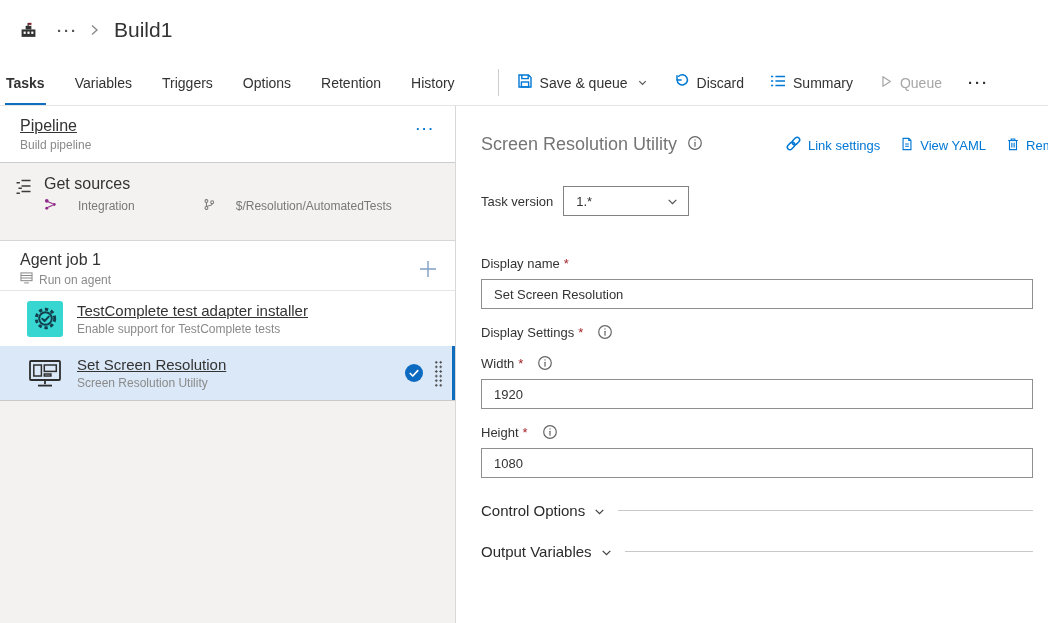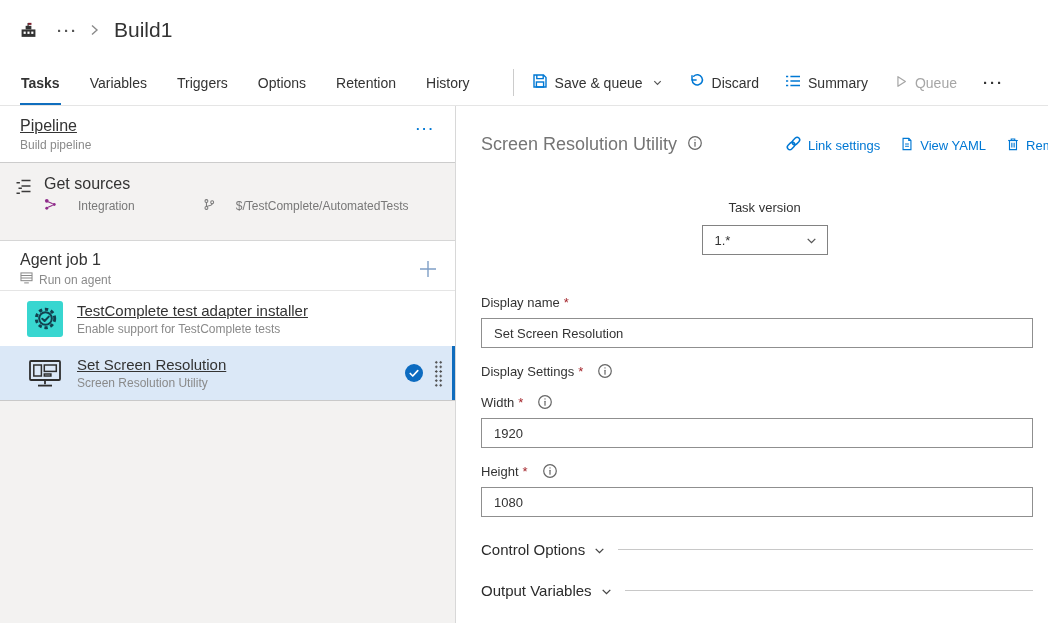--- a/index.html
+++ b/index.html
@@ -8,21 +8,21 @@
   .app { width:1048px; height:623px; display:flex; flex-direction:column; }
 
   
   .top-header { height:60px; display:flex; align-items:center; padding-left:20px; flex:0 0 auto; }
   .proj-icon { display:inline-flex; margin-right:20px; }
   .hdr-ellipsis { color:#555; font-size:15px; font-weight:700; letter-spacing:2px; cursor:pointer; margin-right:10px; line-height:1; }
   .crumb-chev { display:inline-flex; margin-right:14px; }
   .build-title { font-size:21px; color:#333; font-weight:400; }
 
   
-  .cmd-row { height:46px; display:flex; align-items:stretch; border-bottom:1px solid #e5e5e5; padding-left:20px; flex:0 0 auto; }
+  .cmd-row { height:46px; display:flex; align-items:stretch; border-bottom:1px solid #e5e5e5; padding-left:5px; flex:0 0 auto; }
   .tabs { display:flex; align-items:stretch; }
   .tab { display:flex; align-items:center; margin-right:28px; font-size:14px; color:#333; cursor:pointer; padding:0 1px; }
   .tab.active { font-weight:700; box-shadow:inset 0 -2px 0 #106ebe; }
   .tb-divider { width:1px; background:#ccc; margin:9px 18px 9px 14px; }
   .toolbar { display:flex; align-items:center; }
   .tb-btn { display:flex; align-items:center; gap:7px; font-size:14px; color:#333; margin-right:26px; cursor:pointer; white-space:nowrap; }
   .tb-btn .chev { margin-left:2px; display:inline-flex; }
   .tb-btn.disabled { color:#a6a6a6; cursor:default;text-align:center; }
   .tb-more { font-size:15px; font-weight:700; letter-spacing:2px; color:#333; cursor:pointer; }
 
@@ -62,21 +62,21 @@
     background-size:4.5px 4.6px; }
 
   
   .right-panel { flex:1; background:#fff; position:relative; overflow:hidden; padding:28px 0 0 25px; }
   .rp-header { position:relative; height:26px; }
   .rp-title-wrap { display:flex; align-items:center; gap:10px; }
   .rp-title { font-size:18px; color:#757575; }
   .rp-links { position:absolute; left:304px; top:1px; display:flex; gap:20px; white-space:nowrap; }
   .rp-link { display:flex; align-items:center; gap:6px; color:#0078d4; font-size:13px; cursor:pointer; }
 
-  .tv-row { margin-top:40px; display:flex; align-items:center; gap:10px;flex-direction:column; }
+  .tv-row { margin-top:26px; display:flex; align-items:center; gap:10px; }
   .tv-label { font-size:13px; color:#333; }
   .selectbox { height:30px; border:1px solid #828282; display:flex; align-items:center; justify-content:space-between; padding:0 9px 0 12px; background:#fff; cursor:pointer; font-size:13px; color:#333; }
   .tv-select { width:126px; }
 
   .form { margin-top:40px; }
   .field { margin-bottom:15px; }
   .label-row { display:flex; align-items:center; margin-bottom:8px; font-size:13px; color:#333; }
   .req { color:#a4262c; margin-left:4px; }
   .label-row .info { margin-left:14px; display:inline-flex; }
   .txt-input { width:552px; height:30px; border:1px solid #8f8f8f; padding:0 12px; font-size:13px; color:#333; font-family:"Liberation Sans", sans-serif; background:#fff; }
@@ -205,21 +205,21 @@
               <span>Integration</span>
               <span class="spacer"></span>
               <span>
                 <svg width="12" height="13" viewBox="0 0 14 14" fill="none" stroke="#787878" stroke-width="1.2">
                   <circle cx="4" cy="3" r="1.7"></circle>
                     <circle cx="4" cy="11" r="1.7"></circle>
                     <circle cx="10.7" cy="4.3" r="1.7"></circle>
                   <path d="M4 4.8v4.4M10.7 6.1c0 2.6-4.4 2-6.2 3.2"></path>
                 </svg>
               </span>
-              <span>$/TestComplete/AutomatedTests</span>
+              <span>$/Resolution/AutomatedTests</span>
             </div>
           </div>
         </div>
 
         <div class="agent-card">
           <div class="agent-header">
             <div>
               <div class="aj-title">Agent job 1</div>
               <div class="aj-sub">
                 <span>

